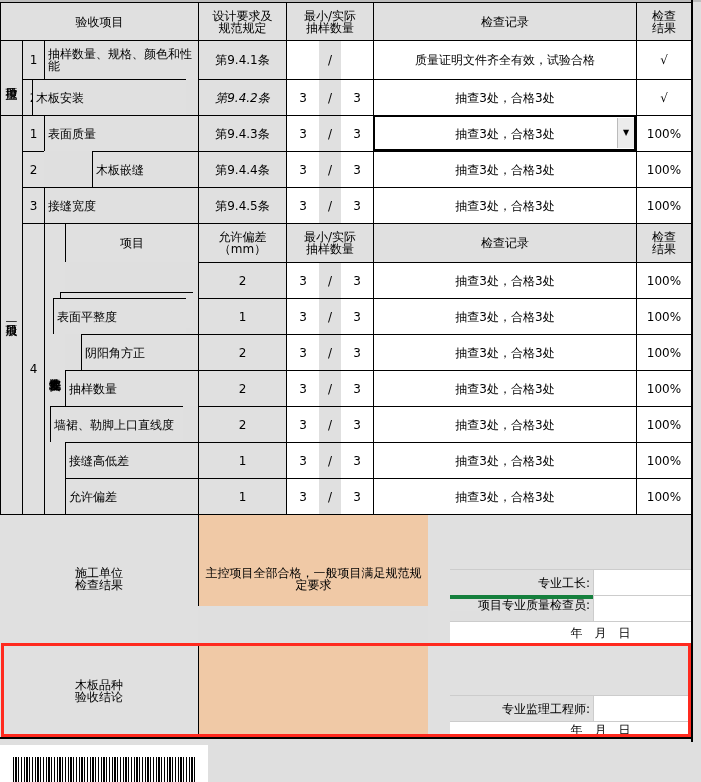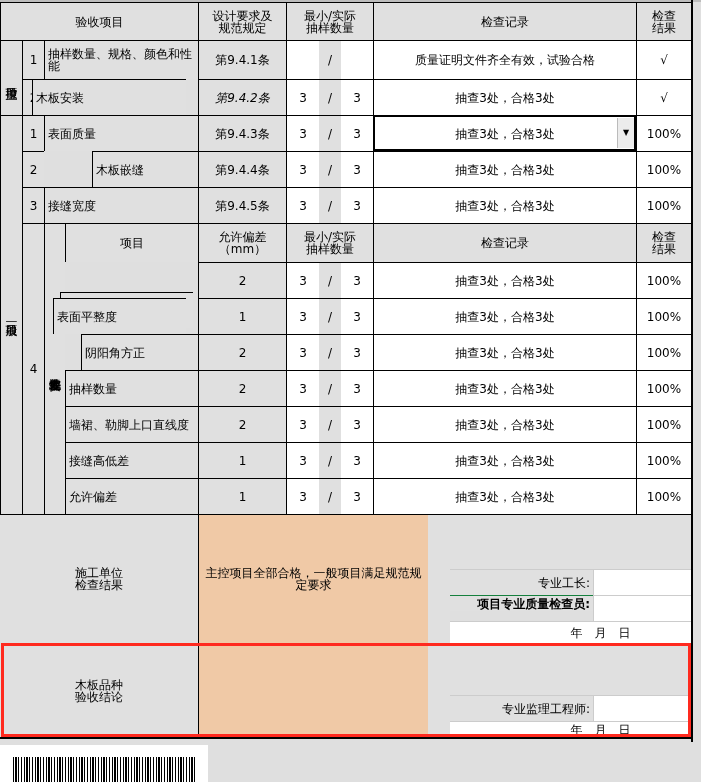--- a/index.html
+++ b/index.html
@@ -130,21 +130,21 @@
 <div class="c w bt bl" style="left:636px;top:334px;width:55px;height:36px;">100%</div>
 
 <div class="c g bt bl left" style="left:65px;top:370px;width:133px;height:36px;">抽样数量</div>
 <div class="c g bt bl" style="left:198px;top:370px;width:88px;height:36px;">2</div>
 <div class="c w bt bl" style="left:286px;top:370px;width:33px;height:36px;">3</div>
 <div class="c g bt" style="left:319px;top:370px;width:22px;height:36px;">/</div>
 <div class="c w bt" style="left:341px;top:370px;width:32px;height:36px;">3</div>
 <div class="c w bt bl" style="left:373px;top:370px;width:263px;height:36px;">抽查3处，合格3处</div>
 <div class="c w bt bl" style="left:636px;top:370px;width:55px;height:36px;">100%</div>
 
-<div class="c g bt bl left" style="left:65px;top:406px;width:133px;height:36px;">墙裙、勒脚上口直线度</div>
+<div class="c g bt bl left" style="left:50px;top:406px;width:133px;height:36px;">墙裙、勒脚上口直线度</div>
 <div class="c g bt bl" style="left:198px;top:406px;width:88px;height:36px;">2</div>
 <div class="c w bt bl" style="left:286px;top:406px;width:33px;height:36px;">3</div>
 <div class="c g bt" style="left:319px;top:406px;width:22px;height:36px;">/</div>
 <div class="c w bt" style="left:341px;top:406px;width:32px;height:36px;">3</div>
 <div class="c w bt bl" style="left:373px;top:406px;width:263px;height:36px;">抽查3处，合格3处</div>
 <div class="c w bt bl" style="left:636px;top:406px;width:55px;height:36px;">100%</div>
 
 <div class="c g bt bl left" style="left:65px;top:442px;width:133px;height:36px;">接缝高低差</div>
 <div class="c g bt bl" style="left:198px;top:442px;width:88px;height:36px;">1</div>
 <div class="c w bt bl" style="left:286px;top:442px;width:33px;height:36px;">3</div>
@@ -156,26 +156,26 @@
 <div class="c g bt bl left" style="left:65px;top:478px;width:133px;height:36px;">允许偏差</div>
 <div class="c g bt bl" style="left:198px;top:478px;width:88px;height:36px;">1</div>
 <div class="c w bt bl" style="left:286px;top:478px;width:33px;height:36px;">3</div>
 <div class="c g bt" style="left:319px;top:478px;width:22px;height:36px;">/</div>
 <div class="c w bt" style="left:341px;top:478px;width:32px;height:36px;">3</div>
 <div class="c w bt bl" style="left:373px;top:478px;width:263px;height:36px;">抽查3处，合格3处</div>
 <div class="c w bt bl" style="left:636px;top:478px;width:55px;height:36px;">100%</div>
 
 <div class="c g bt" style="left:0;top:514px;width:198px;height:129px;white-space:pre-line;">施工单位
 检查结果</div>
-<div class="c o bt bl" style="left:198px;top:514px;width:230px;height:129px;align-items:flex-start;padding-top:52px;padding-left:4px;padding-right:4px;">主控项目全部合格，一般项目满足规范规定要求</div>
+<div class="c o bt bl" style="left:198px;top:514px;width:230px;height:92px;align-items:flex-start;padding-top:52px;padding-left:4px;padding-right:4px;">主控项目全部合格，一般项目满足规范规定要求</div>
 <div class="c g bt" style="left:428px;top:514px;width:22px;height:129px;"></div>
 <div class="c g bt" style="left:450px;top:514px;width:241px;height:55px;"></div>
 <div class="c g right" style="left:450px;top:569px;width:143px;height:26px;border-top:1px solid #ccc;">专业工长:</div>
 <div class="c w" style="left:593px;top:569px;width:98px;height:26px;border-top:1px solid #ccc;border-left:1px solid #ccc;"></div>
-<div class="c g right" style="left:450px;top:595px;width:143px;height:16px;border-top:1px solid #15803d;font-weight:bold;">项目专业质量检查员:</div>
+<div class="c g right" style="left:450px;top:595px;width:143px;height:16px;border-top:4px solid #15803d;">项目专业质量检查员:</div>
 <div class="c w" style="left:593px;top:595px;width:98px;height:26px;border-top:1px solid #ccc;border-left:1px solid #ccc;"></div>
 <div class="c w" style="left:450px;top:621px;width:241px;height:22px;border-top:1px solid #ccc;padding-left:60px;">年　月　日</div>
 
 <div class="c g" style="left:0;top:643px;width:198px;height:95px;white-space:pre-line;">木板品种
 验收结论</div>
 <div class="c o bl" style="left:198px;top:643px;width:230px;height:95px;"></div>
 <div class="c g" style="left:428px;top:643px;width:22px;height:95px;"></div>
 <div class="c g" style="left:450px;top:643px;width:241px;height:52px;"></div>
 <div class="c g right" style="left:450px;top:695px;width:143px;height:26px;border-top:1px solid #ccc;">专业监理工程师:</div>
 <div class="c w" style="left:593px;top:695px;width:98px;height:26px;border-top:1px solid #ccc;border-left:1px solid #ccc;"></div>

